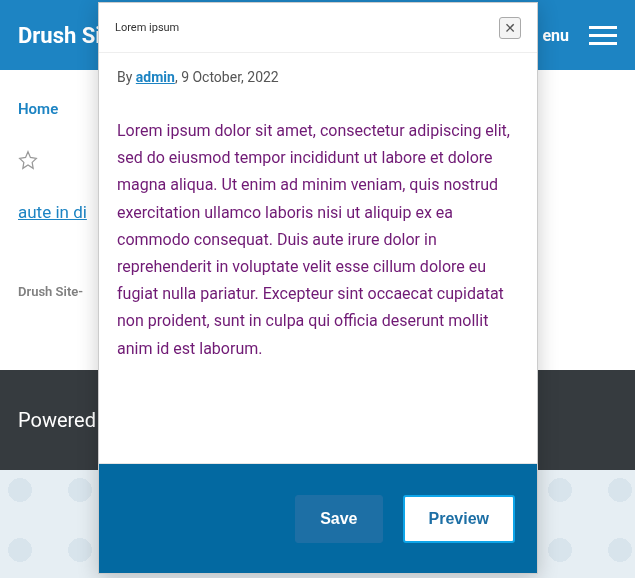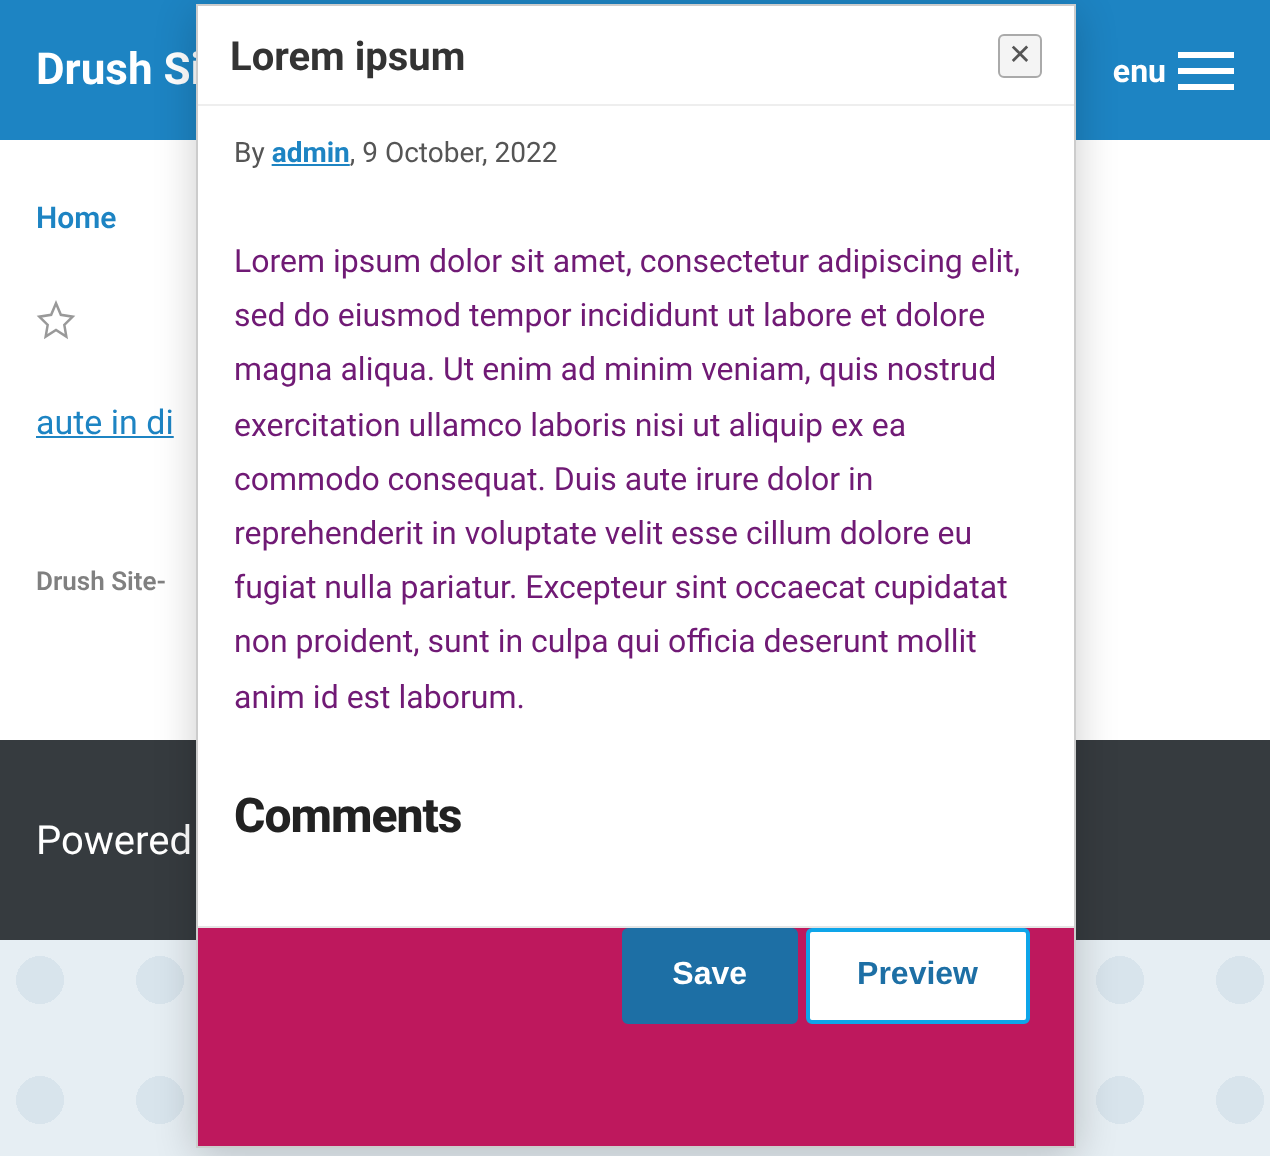--- a/index.html
+++ b/index.html
@@ -1,46 +1,46 @@
 <!DOCTYPE html>
 <html><head>
 <meta charset="utf-8">
 <style>
 *{margin:0;padding:0;box-sizing:border-box}
 body{font-family:-apple-system,BlinkMacSystemFont,"Segoe UI",Roboto,sans-serif;width:635px;height:578px;overflow:hidden;position:relative;background:#fff}
 .topbar{height:70px;background:#1d84c3;display:flex;align-items:center;padding:0 18px;justify-content:space-between}
 .site-title{color:#fff;font-size:22px;font-weight:700;white-space:nowrap;overflow:hidden}
-.topbar-right{display:flex;align-items:flex-start;gap:6px}
+.topbar-right{display:flex;align-items:flex-start;gap:20px}
 .menu-label{color:#fff;font-size:16px;font-weight:700}
 .hamburger{display:flex;flex-direction:column;gap:5px;cursor:pointer}
 .hamburger span{display:block;width:28px;height:3px;background:#fff}
 .content{padding:30px 18px}
 .breadcrumb{color:#1d84c3;font-size:15px;font-weight:600;margin-bottom:32px}
 .star-icon svg{width:20px;height:20px;stroke:#999;fill:none;stroke-width:1.5}
 .star-row{margin-bottom:28px}
 .node-link{color:#1d84c3;text-decoration:underline;font-size:17px}
 .footer-site{color:#808080;font-size:13px;font-weight:600;margin-top:62px;padding:0}
 .darkbar{position:absolute;left:0;right:0;top:370px;height:100px;background:#363b3f;display:flex;align-items:center;padding:0 18px}
 .powered{color:#fff;font-size:20px}
 .drops{position:absolute;left:0;right:0;top:470px;bottom:0;background:#e6eef3;background-image:radial-gradient(circle at 20px 20px,#d8e4ec 12px,transparent 12px);background-size:60px 60px}
 .dialog{position:absolute;left:98px;top:2px;width:440px;height:572px;background:#fff;border:1px solid #ccc;box-shadow:0 4px 20px rgba(0,0,0,.2);display:flex;flex-direction:column}
 .dialog-header{height:50px;display:flex;align-items:center;justify-content:space-between;padding:0 16px;border-bottom:1px solid #eee}
-.dialog-title{font-size:20px;font-weight:700;color:#333}
+.dialog-title{font-size:11px;font-weight:400;color:#333}
 .close-btn{width:22px;height:22px;border:1px solid #aaa;border-radius:3px;background:#f4f4f4;display:flex;align-items:center;justify-content:center;cursor:pointer;font-size:14px;color:#555;line-height:1}
 .dialog-body{flex:1;overflow-y:scroll;padding:16px 18px}
 .dialog-body::-webkit-scrollbar{width:10px}
 .dialog-body::-webkit-scrollbar-track{background:#f0f0f0}
 .dialog-body::-webkit-scrollbar-thumb{background:#c5c5c5;border-radius:5px}
 .byline{font-size:14px;color:#555;margin-bottom:32px}
 .byline a{color:#1d84c3;font-weight:700;text-decoration:underline}
 .byline .date{color:#555}
 .body-text{font-size:16px;line-height:1.7;color:#701a75;margin-bottom:32px}
 .comments-heading{font-size:24px;font-weight:800;color:#222;margin-bottom:28px;letter-spacing:-0.5px}
 .subject{font-size:15px;color:#333}
-.dialog-footer{height:110px;border-top:1px solid #e5e5e5;display:flex;align-items:flex-start;justify-content:flex-end;gap:4px;padding:0 22px;background:#be185d}
+.dialog-footer{height:110px;border-top:1px solid #e5e5e5;display:flex;align-items:center;justify-content:flex-end;gap:20px;padding:0 22px;background:#0369a1}
 .btn{height:48px;padding:0 24px;font-size:16px;font-weight:600;border-radius:3px;cursor:pointer}
 .btn-primary{background:#1d6fa5;color:#fff;border:1px solid #1d6fa5}
 .btn-secondary{background:#fff;color:#1d6fa5;border:2px solid #0ea5e9}
 </style>
 </head>
 <body>
 
 <div class="topbar">
   <div class="site-title">Drush Sit</div>
   <div class="topbar-right">
@@ -74,19 +74,18 @@
 <div class="dialog">
   <div class="dialog-header">
     <div class="dialog-title">Lorem ipsum</div>
     <div class="close-btn">✕</div>
   </div>
   <div class="dialog-body">
     <div class="byline">
       <span>By </span><a href="#">admin</a><span class="date">, </span><span class="date">9 October, 2022</span>
     </div>
     <div class="body-text">Lorem ipsum dolor sit amet, consectetur adipiscing elit, sed do eiusmod tempor incididunt ut labore et dolore magna aliqua. Ut enim ad minim veniam, quis nostrud exercitation ullamco laboris nisi ut aliquip ex ea commodo consequat. Duis aute irure dolor in reprehenderit in voluptate velit esse cillum dolore eu fugiat nulla pariatur. Excepteur sint occaecat cupidatat non proident, sunt in culpa qui officia deserunt mollit anim id est laborum.</div>
-    <h2 class="comments-heading">Comments</h2>
   </div>
   <div class="dialog-footer">
     <button class="btn btn-primary">Save</button>
     <button class="btn btn-secondary">Preview</button>
   </div>
 </div>
 
 </body></html>

